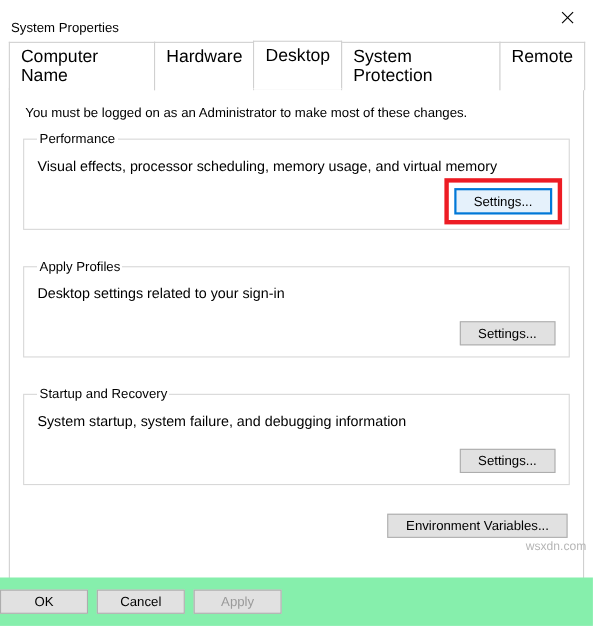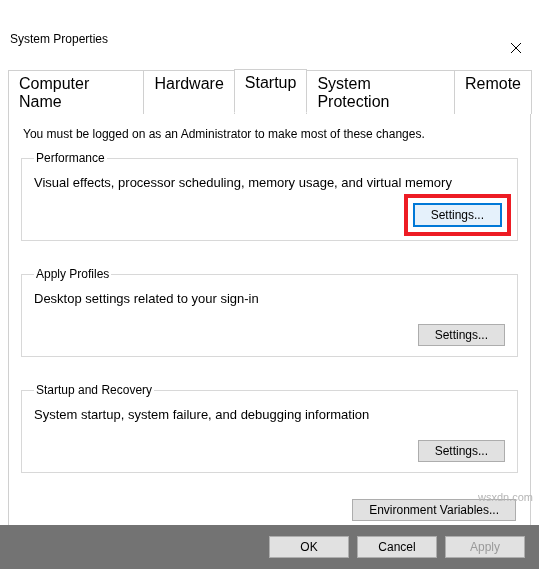--- a/index.html
+++ b/index.html
@@ -7,25 +7,24 @@
       font-family: "Segoe UI", Tahoma, sans-serif;
       font-size: 12px;
       background: #fff;
       width: 539px;
       height: 569px;
       overflow: hidden;
       position: relative;
     }
     .titlebar {
       display: flex;
-      align-items: flex-start;
+      align-items: flex-end;
       justify-content: space-between;
       height: 32px;
       padding: 0 0 0 10px;
-      margin-top: 32px;
     }
     .titlebar .title { font-size: 12px; }
     .close-btn {
       width: 46px;
       height: 32px;
       display: flex;
       align-items: center;
       justify-content: center;
       font-size: 14px;
       font-family: sans-serif;
@@ -95,24 +94,23 @@
     }
     .env-wrap {
       text-align: right;
       margin: 18px 4px 0 0;
     }
     .env-btn { min-width: 160px; }
     .bottom-bar {
       position: absolute;
       left: 0; right: 0; bottom: 0;
       height: 44px;
-      background: #737373;
+      background: #86efac;
       display: flex;
       align-items: center;
-      justify-content: flex-end;
       gap: 8px;
       padding-right: 14px;
     }
     .bottom-bar .btn { min-width: 80px; }
     .bottom-bar .btn.disabled { color: #9a9a9a; }
     .watermark {
       position: absolute;
       right: 6px;
       bottom: 66px;
       font-size: 11px;
@@ -130,21 +128,21 @@
         <line x1="1" y1="1" x2="11" y2="11"></line>
         <line x1="11" y1="1" x2="1" y2="11"></line>
       </svg>
   </div>
 </div>
 
 <div class="tabs-wrap">
   <div class="tabs">
     <div class="tab">Computer Name</div>
     <div class="tab">Hardware</div>
-    <div class="tab active">Startup</div>
+    <div class="tab active">Desktop</div>
     <div class="tab">System Protection</div>
     <div class="tab">Remote</div>
   </div>
   <div class="tab-panel">
     <div class="intro">You must be logged on as an Administrator to make most of these changes.</div>
 
     <fieldset>
       <legend>Performance</legend>
       <div class="desc">Visual effects, processor scheduling, memory usage, and virtual memory</div>
       <div class="highlight-outer">

